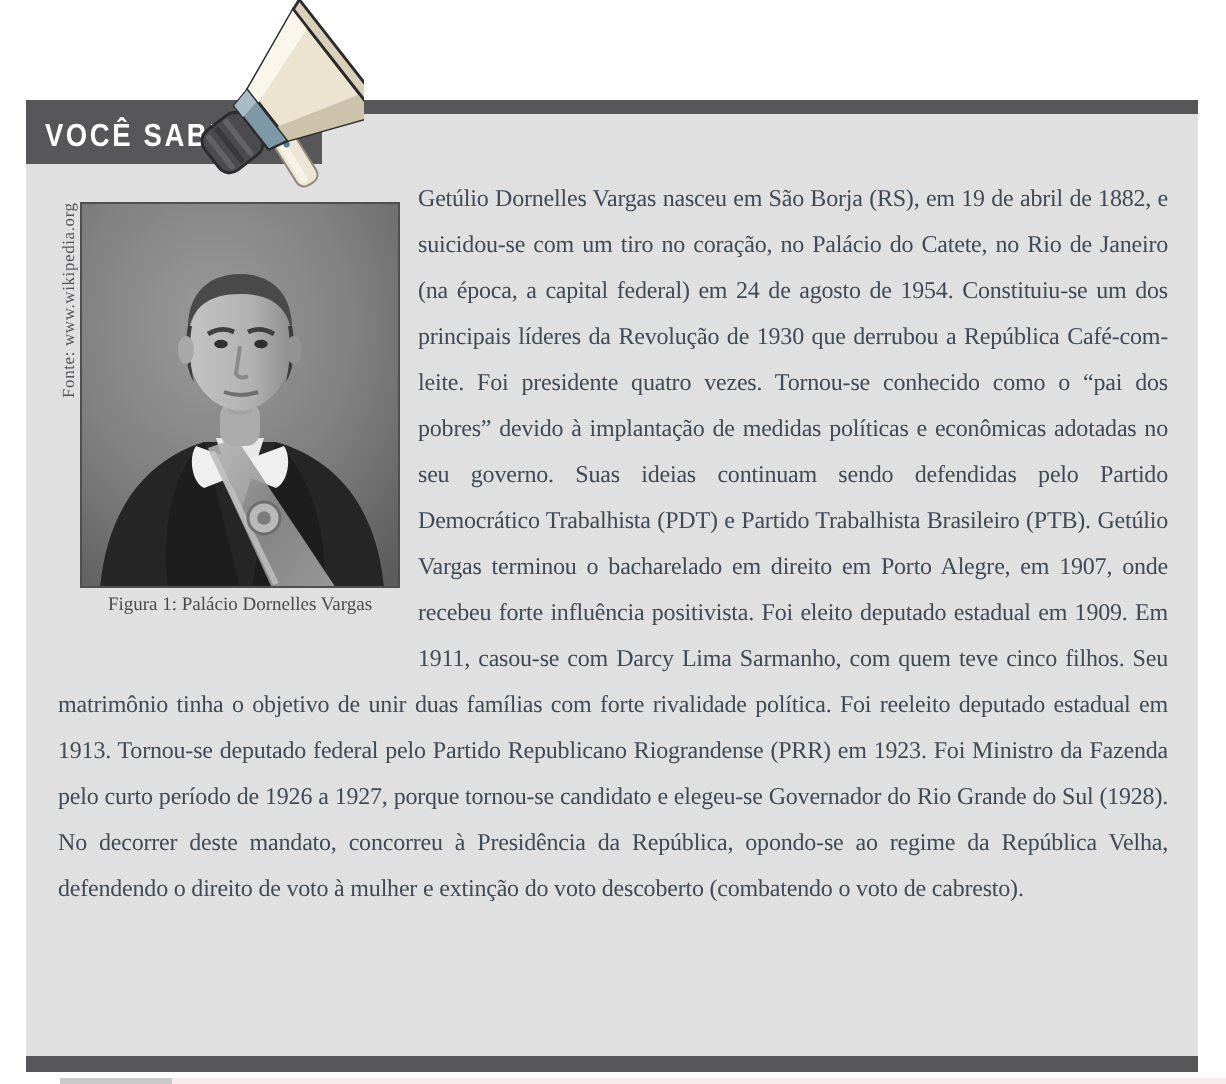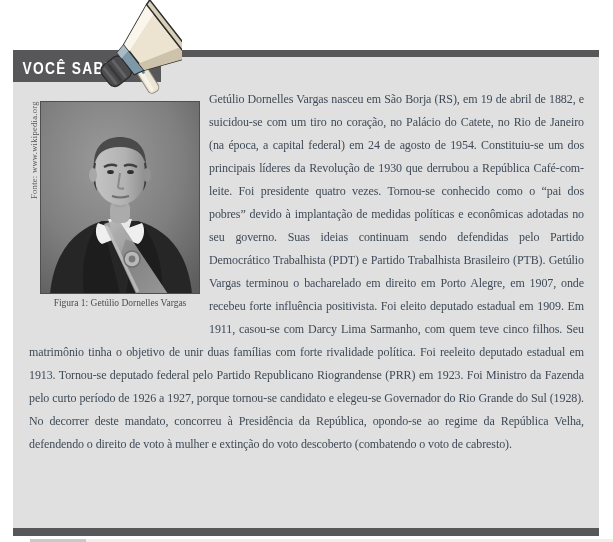--- a/index.html
+++ b/index.html
@@ -149,21 +149,21 @@
             <ellipse cx="70.5" cy="71" rx="3.4" ry="2.1" fill="#2f2f2f"></ellipse>
             <ellipse cx="90.5" cy="71" rx="3.4" ry="2.1" fill="#2f2f2f"></ellipse>
 
             <path d="M80,72 L78,86 Q80,89 84,87" stroke="#8a8a8a" stroke-width="2" fill="none"></path>
             <path d="M72,95 Q80,98 89,95" stroke="#6f6f6f" stroke-width="2" fill="none"></path>
             <path d="M74,104 Q80,107 86,104" stroke="#9c9c9c" stroke-width="1.4" fill="none" opacity="0.7"></path>
 
             <rect x="0.5" y="0.5" width="159" height="192" fill="none" stroke="#4f4f4f"></rect>
           </svg>
         </div>
-        <figcaption>Figura 1: Getúlio Dornelles Vargas</figcaption>
+        <figcaption>Figura 1: Palácio Dornelles Vargas</figcaption>
       </figure>
 
       <p class="article">Getúlio Dornelles Vargas nasceu em São Borja (RS), em 19 de abril de 1882, e suicidou-se com um tiro no coração, no Palácio do Catete, no Rio de Janeiro (na época, a capital federal) em 24 de agosto de 1954. Constituiu-se um dos principais líderes da Revolução de 1930 que derrubou a República Café-com-leite. Foi presidente quatro vezes. Tornou-se conhecido como o “pai dos pobres” devido à implantação de medidas políticas e econômicas adotadas no seu governo. Suas ideias continuam sendo defendidas pelo Partido Democrático Trabalhista (PDT) e Partido Trabalhista Brasileiro (PTB). Getúlio Vargas terminou o bacharelado em direito em Porto Alegre, em 1907, onde recebeu forte influência positivista. Foi eleito deputado estadual em 1909. Em 1911, casou-se com Darcy Lima Sarmanho, com quem teve cinco filhos. Seu matrimônio tinha o objetivo de unir duas famílias com forte rivalidade política. Foi reeleito deputado estadual em 1913. Tornou-se deputado federal pelo Partido Republicano Riograndense (PRR) em 1923. Foi Ministro da Fazenda pelo curto período de 1926 a 1927, porque tornou-se candidato e elegeu-se Governador do Rio Grande do Sul (1928). No decorrer deste mandato, concorreu à Presidência da República, opondo-se ao regime da República Velha, defendendo o direito de voto à mulher e extinção do voto descoberto (combatendo o voto de cabresto).</p>
     </div>
 
     <div class="bottombar"></div>
   </section>
 
   <div class="next-strip-gray"></div>
   <div class="next-strip-pink"></div>

